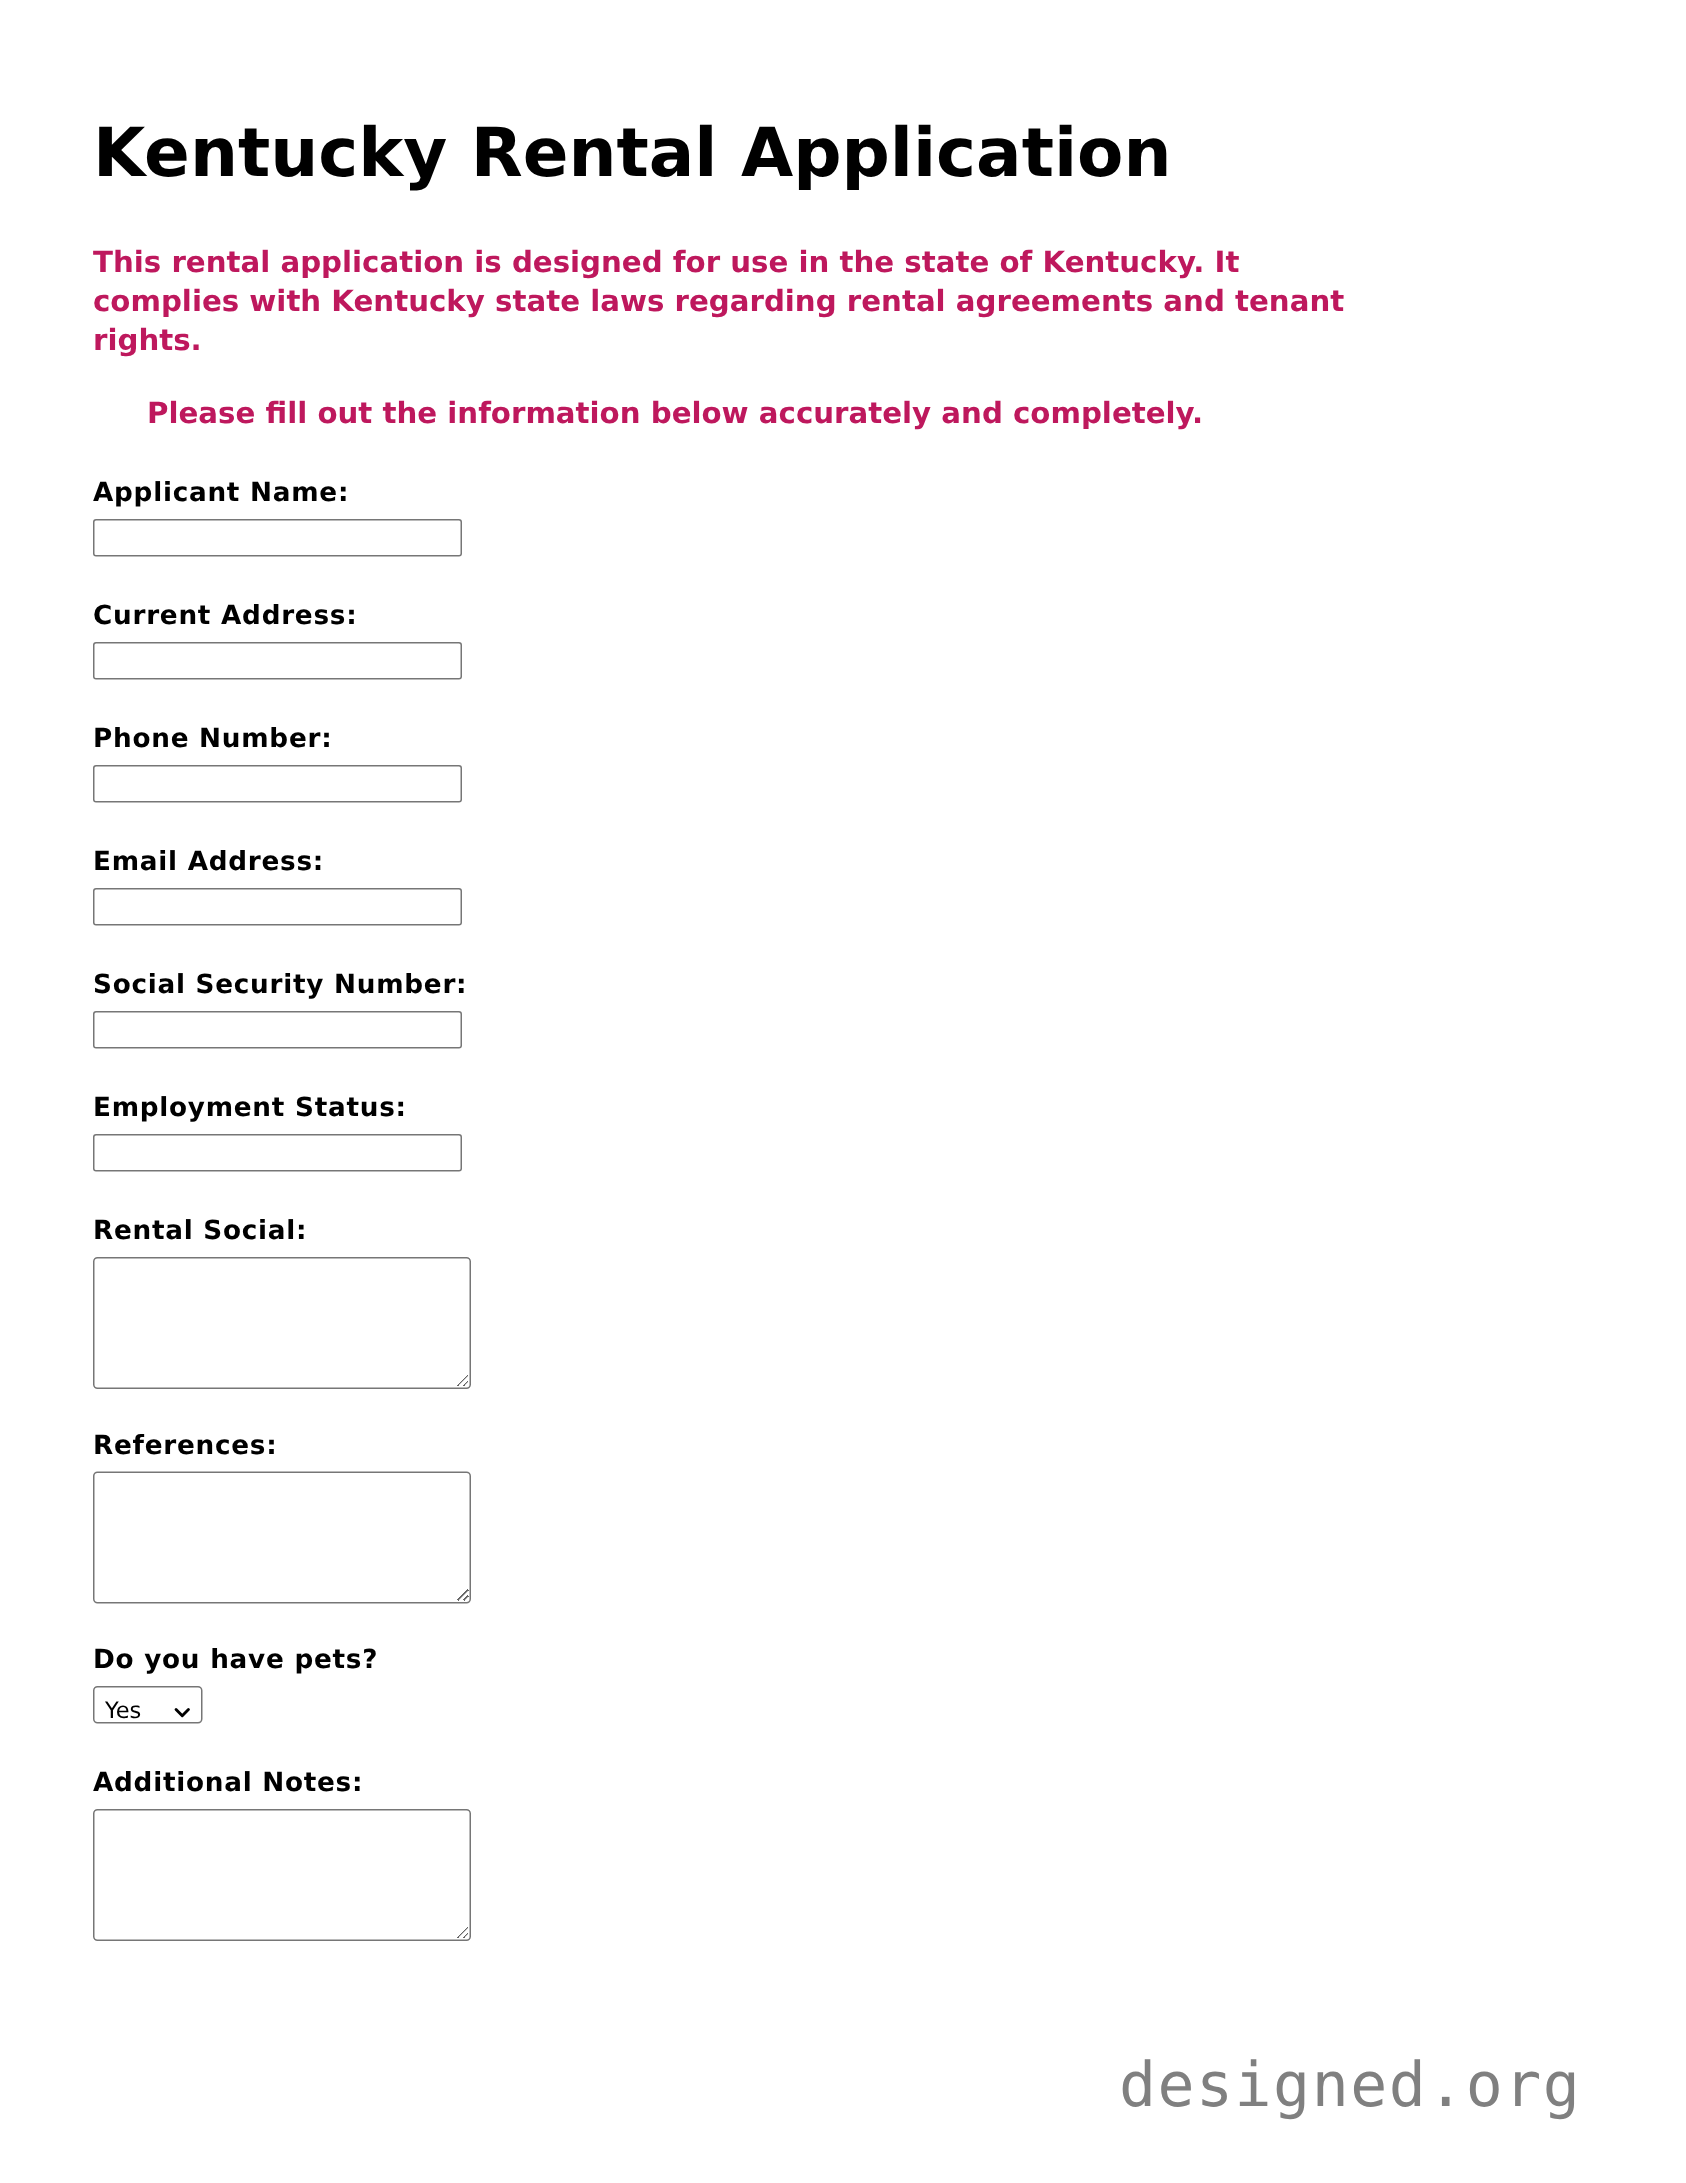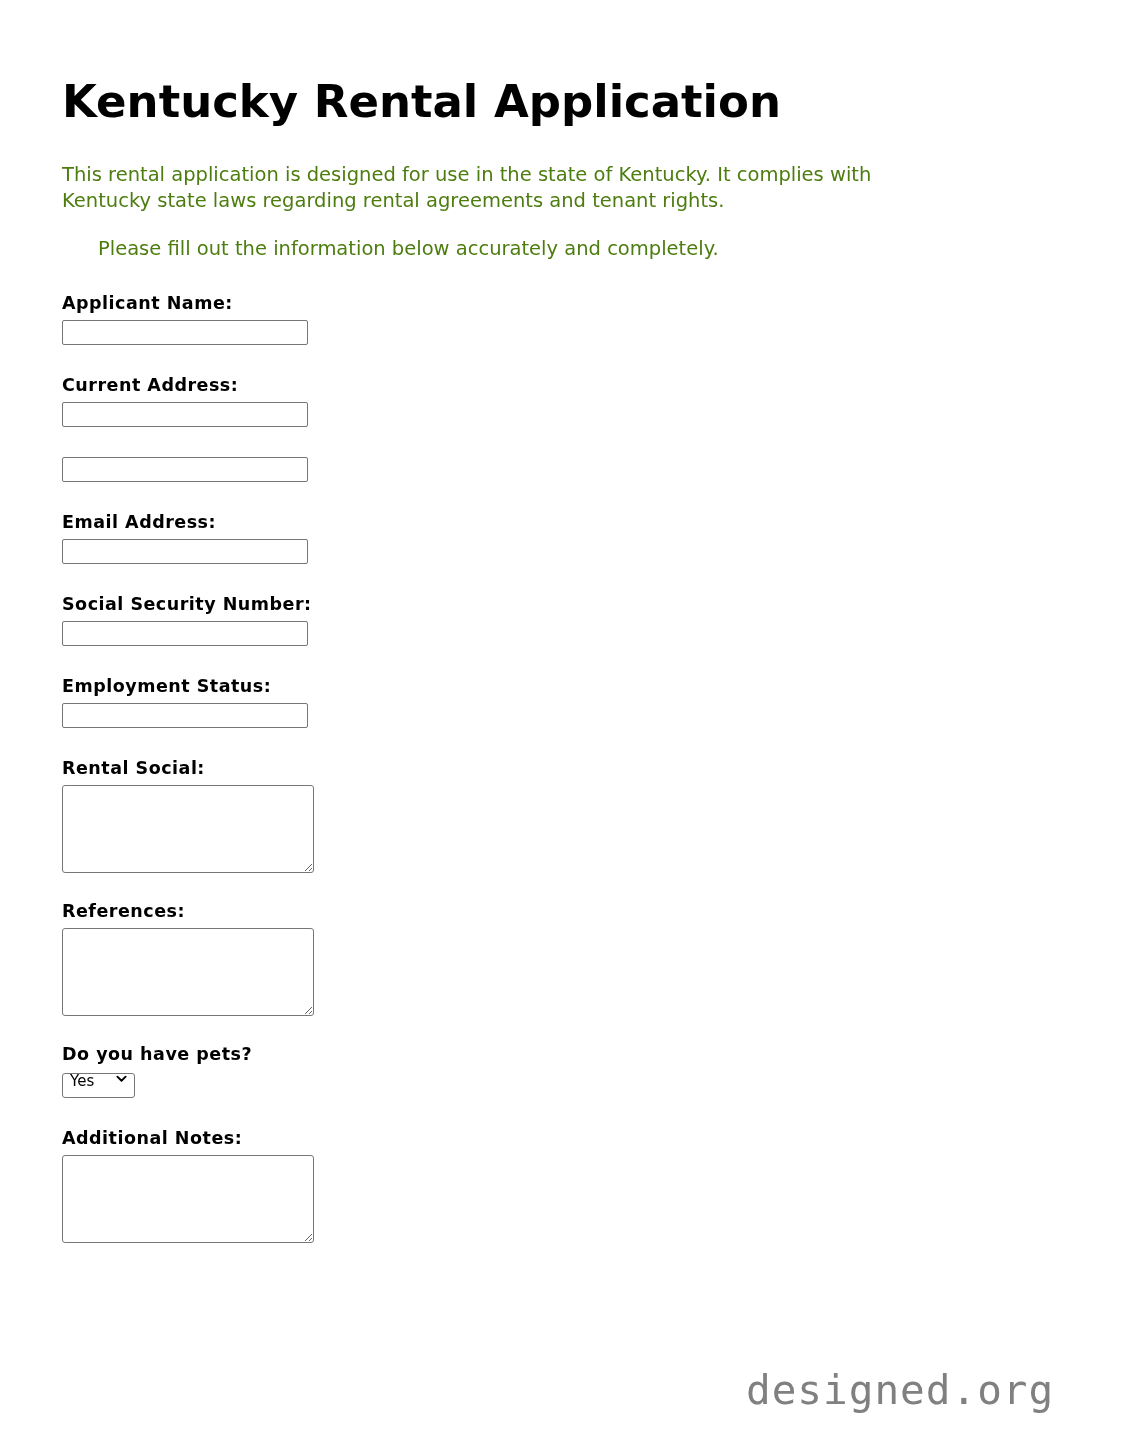--- a/index.html
+++ b/index.html
@@ -31,23 +31,23 @@
     font-weight: bold;
     line-height: 1.15;
     letter-spacing: 0px;
     margin: 14px 0 0 0;
     color: #000;
   }
 
   .intro-para {
     font-family: "DejaVu Sans", "Liberation Sans", sans-serif;
     font-size: 19.5px;
-    font-weight: normal;
+    font-weight: bold;
     line-height: 1.35;
-    color: #4d7c0f;
+    color: #be185d;
     max-width: 910px;
     margin: 34px 0 0 0;
   }
   .intro-para.second {
     margin-top: 22px;
     margin-left: 36px;
   }
 
   .form-area {
     margin-top: 30px;
@@ -100,21 +100,21 @@
     outline: none;
     overflow: auto;
   }
 
   .select-wrap {
     display: inline-block;
     position: relative;
   }
   .select-box {
     display: inline-flex;
-    align-items: flex-start;
+    align-items: flex-end;
     gap: 22px;
     height: 25px;
     padding: 0 7px 0 7px;
     border: 1px solid #767676;
     border-radius: 3px;
     background: #ffffff;
     font-family: "DejaVu Sans", "Liberation Sans", sans-serif;
     font-size: 15px;
     color: #000;
     cursor: default;
@@ -159,20 +159,21 @@
       <label class="field-label">Applicant Name:</label>
       <input class="text-input" type="text" value="" style="">
     </div>
 
     <div class="field-group">
       <label class="field-label">Current Address:</label>
       <input class="text-input" type="text" value="" style="">
     </div>
 
     <div class="field-group">
+      <label class="field-label">Phone Number:</label>
       <input class="text-input" type="text" value="" style="">
     </div>
 
     <div class="field-group">
       <label class="field-label">Email Address:</label>
       <input class="text-input" type="text" value="" style="">
     </div>
 
     <div class="field-group">
       <label class="field-label">Social Security Number:</label>

